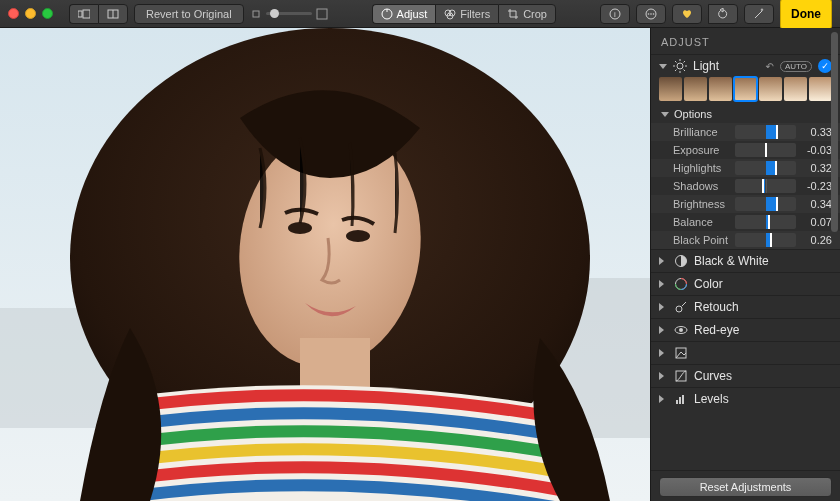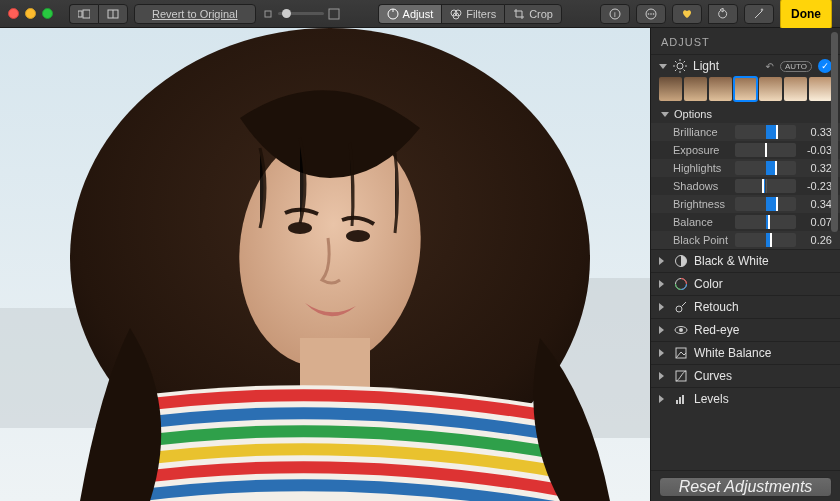--- a/index.html
+++ b/index.html
@@ -7,21 +7,21 @@
   body { background: #2a2a2a; }
 
   
   .titlebar { display: flex; align-items: center; height: 28px; padding: 0 8px; background: linear-gradient(#3b3b3b,#323232); border-bottom: 1px solid #1a1a1a; gap: 6px; }
   .traffic { display: flex; gap: 6px; margin-right: 10px; }
   .tl { width: 11px; height: 11px; border-radius: 50%; }
   .tl.r { background: #ff5f57; border:1px solid #d0443e; }
   .tl.y { background: #febc2e; border:1px solid #d09e28; }
   .tl.g { background: #28c840; border:1px solid #1f9a33; }
   .tb-btn { background:#4a4a4a; border:1px solid #1f1f1f; border-radius:4px; height:20px; display:flex; align-items:center; justify-content:center; padding:0 8px; color:#ccc; font-size:11px; gap:4px; }
-  .tb-btn.wide { padding: 0 17px; text-decoration: underline; }
+  .tb-btn.wide { padding: 0 11px; }
   .tb-seg { display:flex; }
   .tb-seg .tb-btn { border-radius:0; border-right:none; }
   .tb-seg .tb-btn:first-child { border-radius:4px 0 0 4px; }
   .tb-seg .tb-btn:last-child { border-radius:0 4px 4px 0; border-right:1px solid #1f1f1f; }
   .tb-zoom { display:flex; align-items:center; gap:4px; }
   .zoom-track { width:46px; height:3px; background:#555; position:relative; border-radius:2px;}
   .zoom-knob { position:absolute; left:4px; top:-3px; width:9px; height:9px; border-radius:50%; background:#ccc; }
   .spacer { flex:1; }
   .tb-seg.active .tb-btn.sel { background:#6a6a6a; color:#fff; }
   .fav { color:#f7c948; }
@@ -57,21 +57,21 @@
   .slider-row { display:flex; align-items:center; height:18px; padding:0 8px 0 22px; font-size:11px; }
   .slider-row:nth-child(odd) { background:#333; }
   .slider-row .sl-label { width:58px; color:#bbb; }
   .sl-track { flex:1; height:14px; position:relative; background:#3f3f3f; margin:0 4px; border-radius:2px; overflow:hidden;}
   .sl-center { position:absolute; left:50%; top:0; bottom:0; width:1px; background:#555; }
   .sl-fill { position:absolute; top:0; bottom:0; background:#177de3; }
   .sl-knob { position:absolute; top:0; bottom:0; width:2px; background:#fff; }
   .sl-val { width:32px; text-align:right; color:#ddd; }
 
   .reset-wrap { padding:6px 8px 4px; border-top:1px solid #222; background:#2d2d2d; }
-  .reset { width:100%; height:20px; border-radius:4px; background:linear-gradient(#6a6a6a,#5b5b5b); border:1px solid #2a2a2a; color:#eee; font-size:16px; display:flex; align-items:center; justify-content:center;font-style:italic; }
+  .reset { width:100%; height:20px; border-radius:4px; background:linear-gradient(#6a6a6a,#5b5b5b); border:1px solid #2a2a2a; color:#eee; font-size:11px; display:flex; align-items:center; justify-content:center; }
 
   .sb-scroll { flex:1; overflow:hidden; position:relative; }
   .sb-fade { position:absolute; left:0; right:0; bottom:30px; height:12px; background:linear-gradient(transparent,#2d2d2d); pointer-events:none; }
   .scrollbar { position:absolute; right:0; top:28px; bottom:0; width:12px; }
   .thumb-bar { position:absolute; right:2px; top:4px; width:7px; height:200px; background:#555; border-radius:4px; }
 </style>
 </head>
 <body>
 
 <div class="titlebar">
@@ -394,21 +394,20 @@
           </div>
           <div class="sb-sec">
             <div class="sec-head">
               <div class="disc closed"></div>
               <span class="icon">
                 <svg viewBox="0 0 14 14" width="14" height="14">
                   <rect x="2" y="2" width="10" height="10" fill="none" stroke="#ccc"></rect>
                   <path d="M2 12 L7 6 L10 9 L12 7" fill="none" stroke="#ccc"></path>
                 </svg>
               </span>
-              <span class="label">White Balance</span>
             </div>
           </div>
           <div class="sb-sec">
             <div class="sec-head">
               <div class="disc closed"></div>
               <span class="icon">
                 <svg viewBox="0 0 14 14" width="14" height="14">
                   <rect x="2" y="2" width="10" height="10" fill="none" stroke="#ccc"></rect>
                   <path d="M2 12 C5 12 9 2 12 2" fill="none" stroke="#ccc"></path>
                 </svg>

